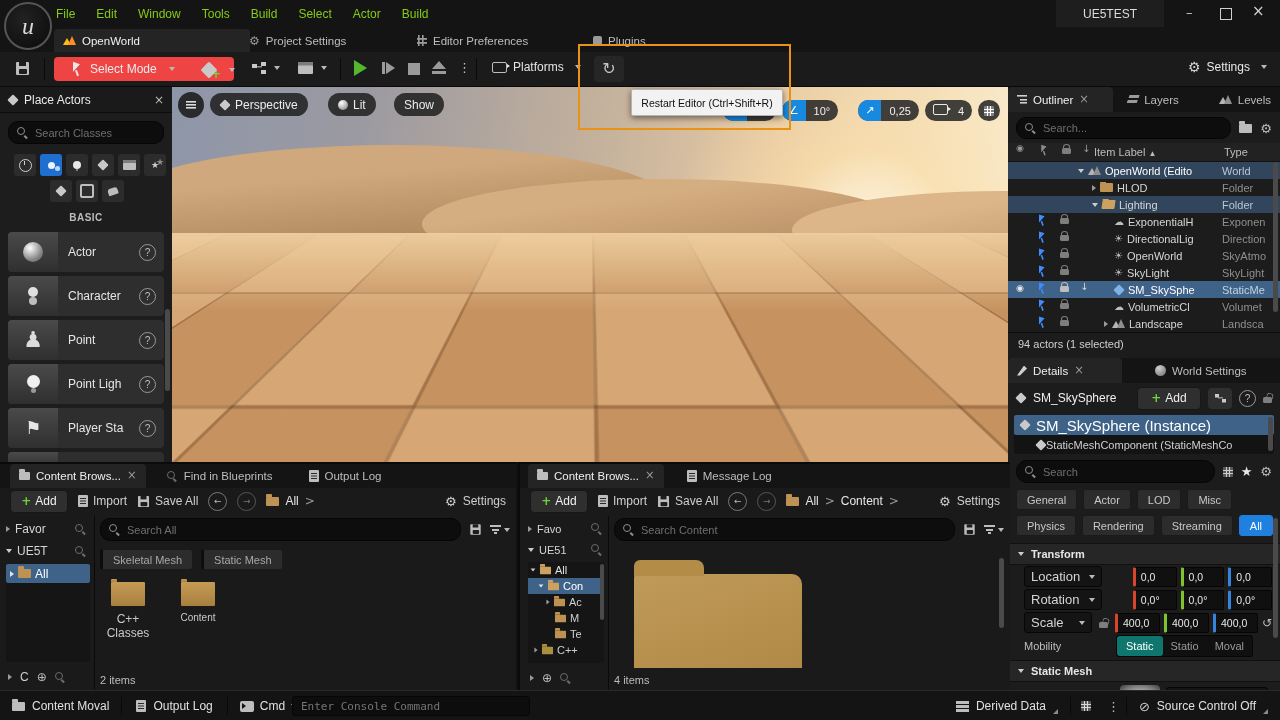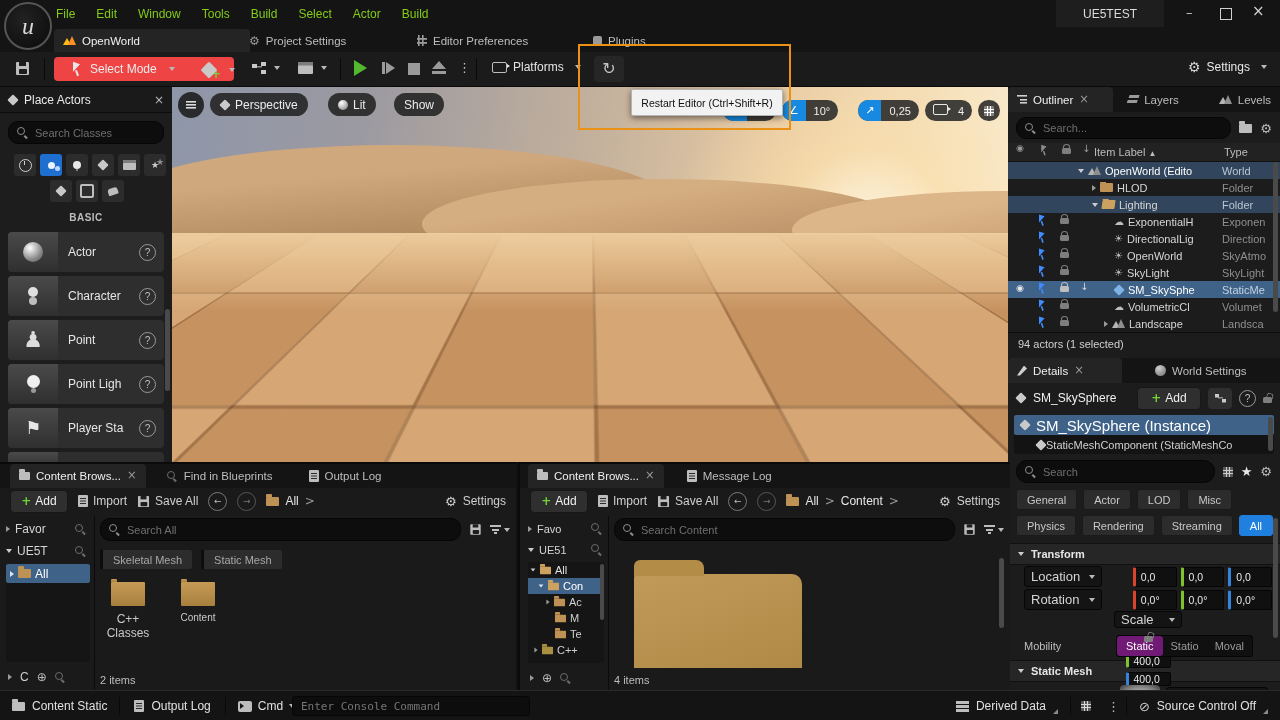--- a/index.html
+++ b/index.html
@@ -617,42 +617,42 @@
           <span>0,0°</span>
         </div>
       <div class="tf green" style="width:36px;">
           <span>0,0°</span>
         </div>
       <div class="tf blue" style="width:36px;">
           <span>0,0°</span>
         </div>
     </div>
 
-    <div class="row" style="height:23px;padding:0 8px 0 16px;gap:4px;flex-direction:column;">
+    <div class="row" style="height:23px;padding:0 8px 0 16px;gap:4px;">
       <div class="ddown" style="width:54px;">
           <span>Scale</span>
           <span class="chev" style="margin:0;"></span>
         </div>
       <span class="lockico open" style="margin:0 3px;"></span>
       <div class="tf red" style="width:36px;">
           <span>400,0</span>
         </div>
       <div class="tf green" style="width:36px;">
           <span>400,0</span>
         </div>
       <div class="tf blue" style="width:36px;">
           <span>400,0</span>
         </div>
       <span class="g g-undo" style="color:#bdbdbd;font-size:12px;"></span>
     </div>
 
     <div class="row" style="height:23px;padding:0 8px 0 16px;gap:4px;">
       <span style="width:88px;font-size:11px;color:#bdbdbd;">Mobility</span>
       <div class="row" style="background:#101010;border-radius:3px;height:20px;border:1px solid #050505;">
-        <span style="background:#701a75;color:#fff;border-radius:3px;height:100%;display:flex;align-items:center;padding:0 9px;font-size:11px;">Static</span>
+        <span style="background:#0f766e;color:#fff;border-radius:3px;height:100%;display:flex;align-items:center;padding:0 9px;font-size:11px;">Static</span>
         <span style="color:#9a9a9a;padding:0 8px;font-size:11px;">Statio</span>
         <span style="color:#9a9a9a;padding:0 8px;font-size:11px;">Moval</span>
       </div>
     </div>
     <div class="row" style="height:20px;background:#262626;margin-top:3px;padding:0 10px;gap:7px;border-top:1px solid #111;border-bottom:1px solid #111;">
       <span class="tri d"></span>
         <span style="font-size:11px;font-weight:bold;color:#e6e6e6;">Static Mesh</span>
     </div>
     <div class="row" style="height:30px;padding:0 8px 0 112px;gap:6px;">
       <span style="width:40px;height:24px;border-radius:4px 4px 0 0;background:radial-gradient(circle at 50% 120%,#fff 30%,#9a9a9a 70%,#3a3a3a);"></span>
@@ -880,21 +880,21 @@
         </div>
       </div>
       <div style="position:absolute;bottom:2px;font-size:11px;color:#bdbdbd;">4 items</div>
       <div class="scrollbar" style="right:0;top:40px;height:70px;"></div>
     </div>
   </div>
 
   <div class="abs row" style="left:0;top:690px;width:1280px;height:30px;background:#141414;border-top:1px solid #2a2a2a;font-size:12px;">
     <div class="row" style="gap:7px;padding:0 12px;">
       <span class="fold" style="background:#bdbdbd;"></span>
-      <span style="color:#e0e0e0;">Content Static</span>
+      <span style="color:#e0e0e0;">Content Moval</span>
     </div>
     <div class="sep-v" style="height:18px;"></div>
     <div class="row" style="gap:7px;padding:0 14px;">
       <span class="docico"></span>
       <span style="color:#e0e0e0;">Output Log</span>
     </div>
     <div class="sep-v" style="height:18px;"></div>
     <div class="row" style="gap:6px;padding:0 12px;">
       <span style="display:inline-block;width:14px;height:11px;background:#bdbdbd;border-radius:2px;position:relative;">
           <span style="position:absolute;left:2px;top:2px;width:0;height:0;border-top:3px solid transparent;border-bottom:3px solid transparent;border-left:4px solid #141414;"></span>

